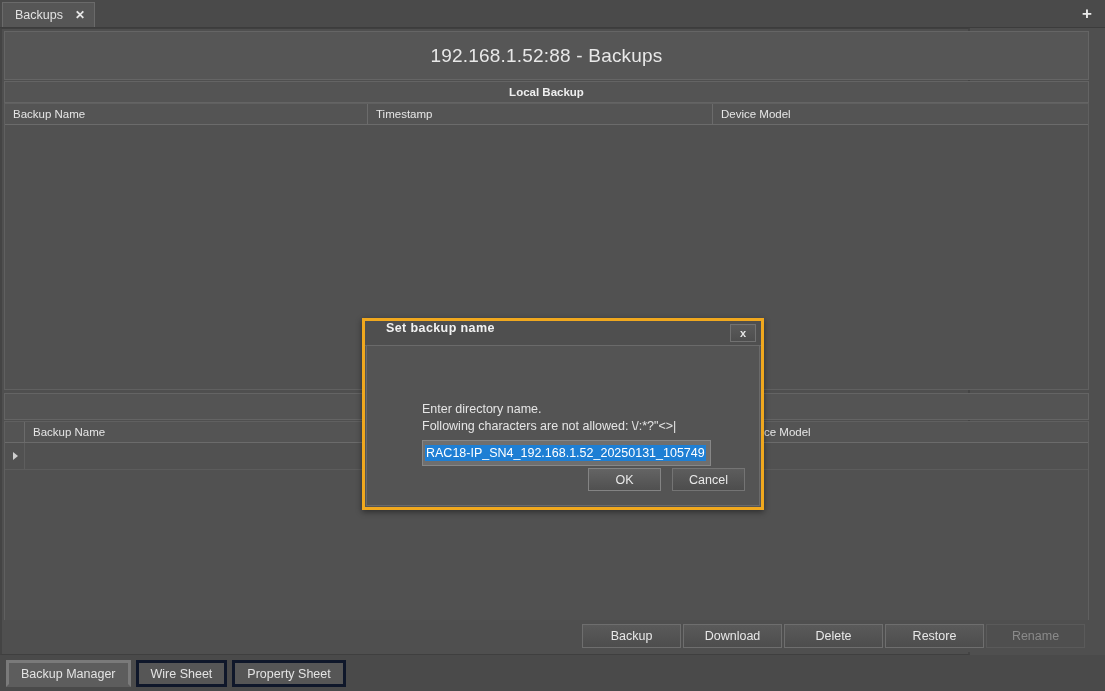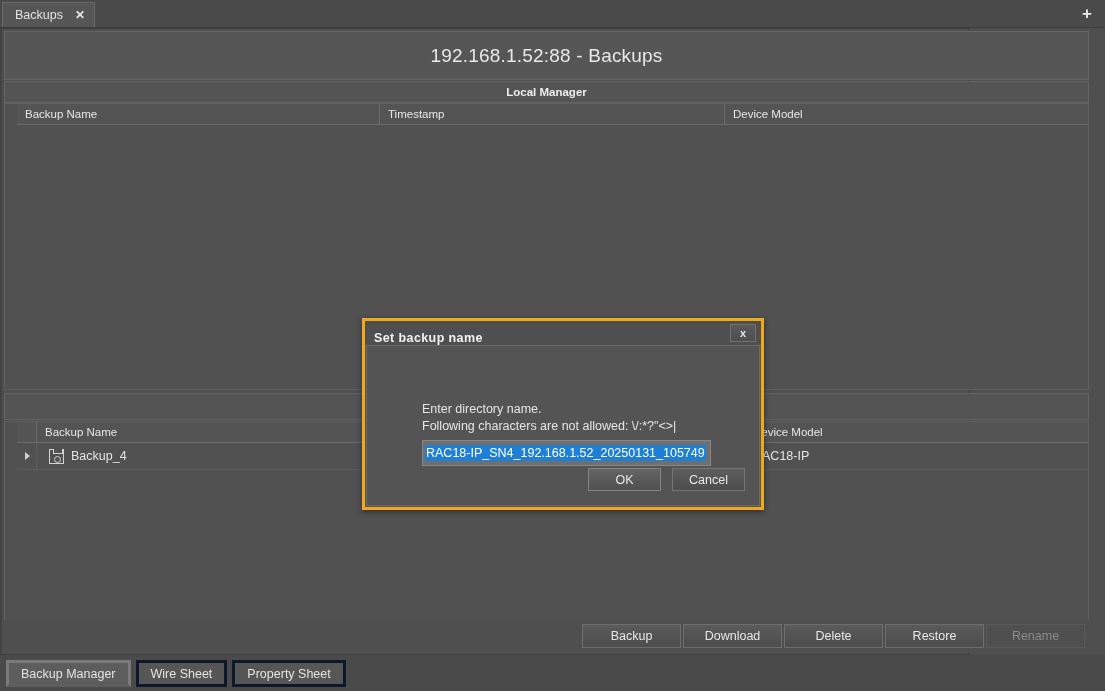--- a/index.html
+++ b/index.html
@@ -105,21 +105,20 @@
   .section-head.local { top: 52px; }
 
   
   .table {
     position: absolute;
     left: 2px;
     width: 1085px;
     background: #515151;
     border: 1px solid #606060;
     overflow: hidden;
-    padding-left: 12px;
   }
   .thead {
     display: flex;
     height: 21px;
     background: #545454;
     border-bottom: 1px solid #6b6b6b;
   }
   .th {
     height: 20px;
     display: flex;
@@ -282,22 +281,22 @@
     border: 3px solid #f0a81e;
     box-shadow: 0 2px 6px rgba(0,0,0,0.45);
     z-index: 50;
   }
   .dlg-titlebar {
     position: relative;
     height: 25px;
     background: #4f4f4f;
     border-bottom: 1px solid #6a6a6a;
     display: flex;
-    align-items: flex-end;
-    padding-left: 9px;
+    align-items: flex-start;
+    padding-left: 21px;
   }
   .dlg-title {
     font-size: 12.5px;
     font-weight: bold;
     color: #f2f2f2;
     letter-spacing: 0.4px;
   }
   .dlg-close {
     position: absolute;
     right: 5px; top: 3px;
@@ -380,21 +379,21 @@
       <span>Backups</span>
       <span class="tab-close">✕</span>
     </div>
     <div class="tab-add">+</div>
   </div>
 
   <div class="panel">
 
     <div class="view-title">192.168.1.52:88 - Backups</div>
 
-    <div class="section-head local">Local Manager</div>
+    <div class="section-head local">Local Backup</div>
 
     <div class="table" id="table-local">
       <div class="thead">
         <div class="th c1">Backup Name</div>
         <div class="th c2">Timestamp</div>
         <div class="th c3">Device Model</div>
       </div>
       <div class="tbody"></div>
     </div>
 
@@ -405,24 +404,20 @@
         <div class="th c0"></div>
         <div class="th c1">Backup Name</div>
         <div class="th c2">Timestamp</div>
         <div class="th c3">Device Model</div>
       </div>
       <div class="tbody">
         <div class="tr">
           <div class="td c0">
             <span class="expander"></span>
           </div>
-          <div class="td c1">
-            <span class="floppy"></span>
-            <span>Backup_4</span>
-          </div>
           <div class="td c2"></div>
           <div class="td c3">RAC18-IP</div>
         </div>
       </div>
     </div>
 
     <div class="actionbar">
       <div class="btn">Backup</div>
       <div class="btn">Download</div>
       <div class="btn">Delete</div>

